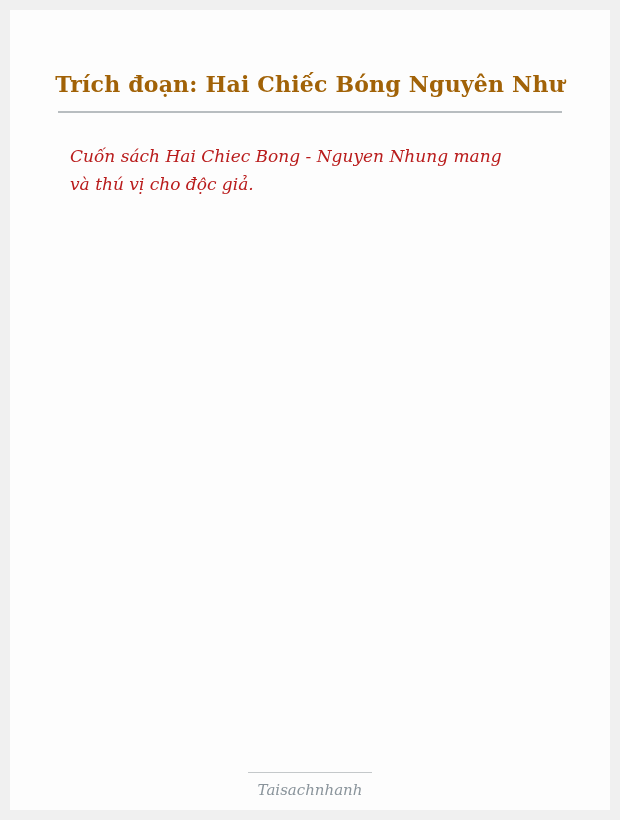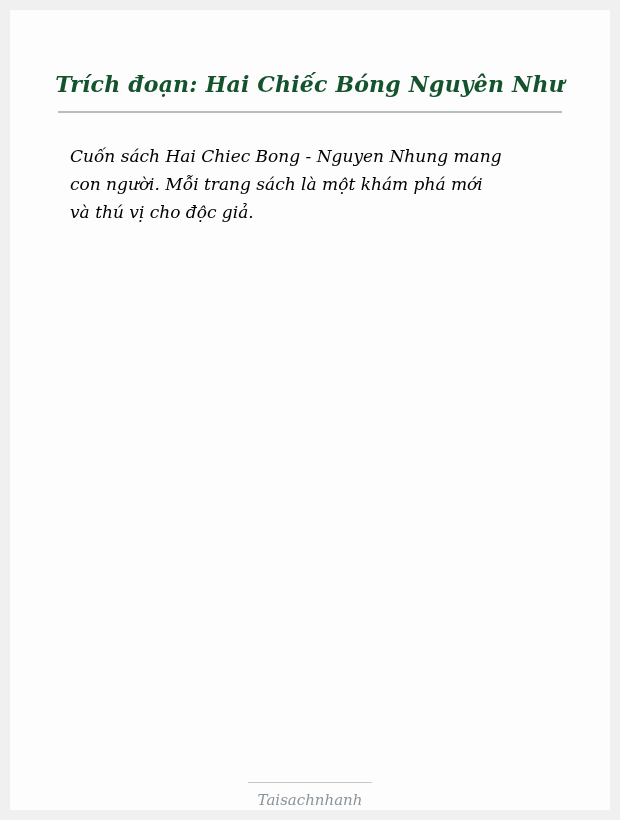--- a/index.html
+++ b/index.html
@@ -17,47 +17,46 @@
     width: 600px;
     height: 800px;
     background: #fdfdfd;
     box-sizing: border-box;
   }
   .page-title {
     margin: 0;
     padding-top: 60px;
     text-align: center;
     font-size: 22px;
-    font-style: italic;
     font-weight: 600;
     letter-spacing: 0.2px;
-    color: #14532d;
+    color: #a16207;
     line-height: 28px;
   }
   .title-divider {
     margin: 13px 48px 0 48px;
     border: none;
     border-top: 2px solid #b8bdc0;
     height: 0;
   }
   .excerpt {
     margin: 29px 50px 8px 60px;
     font-size: 17px;
     font-style: italic;
     line-height: 28px;
-    color: #000000;
+    color: #b91c1c;
   }
   .excerpt-line {
     white-space: nowrap;
   }
   .footer {
     position: absolute;
     left: 0;
     right: 0;
-    bottom: 0;
+    bottom: 10px;
     text-align: center;
   }
   .footer-divider {
     width: 124px;
     margin: 0 auto 7px auto;
     border: none;
     border-top: 1px solid #c4c8ca;
     height: 0;
   }
   .footer-brand {
@@ -71,21 +70,20 @@
 <body>
 
 <div class="page">
 
   <h1 class="page-title">Trích đoạn: Hai Chiếc Bóng Nguyên Như</h1>
 
   <hr class="title-divider">
 
   <div class="excerpt">
     <div class="excerpt-line">Cuốn sách Hai Chiec Bong - Nguyen Nhung mang</div>
-    <div class="excerpt-line">con người. Mỗi trang sách là một khám phá mới</div>
     <div class="excerpt-line">và thú vị cho độc giả.</div>
   </div>
 
   <div class="footer">
     <hr class="footer-divider">
     <div class="footer-brand">Taisachnhanh</div>
   </div>
 
 </div>
 

